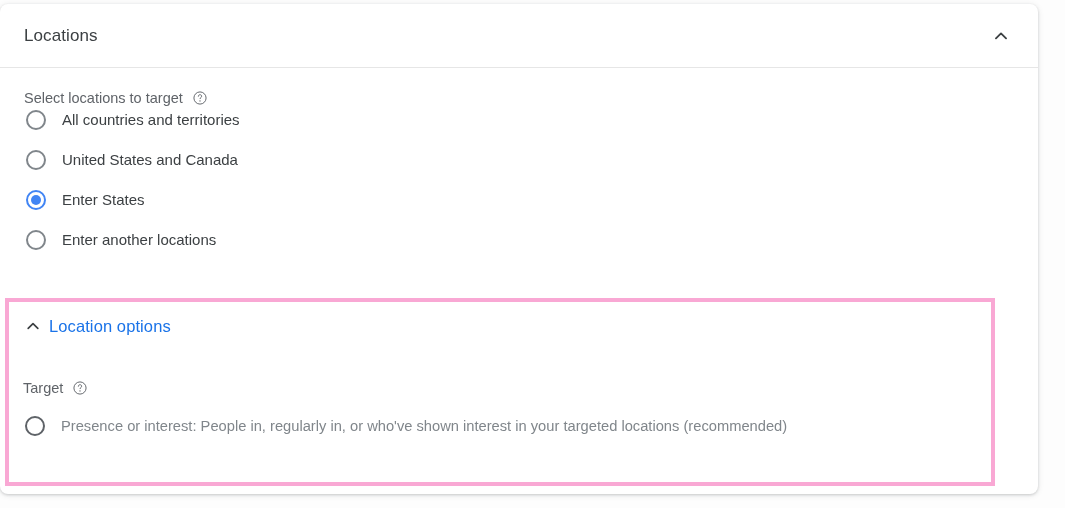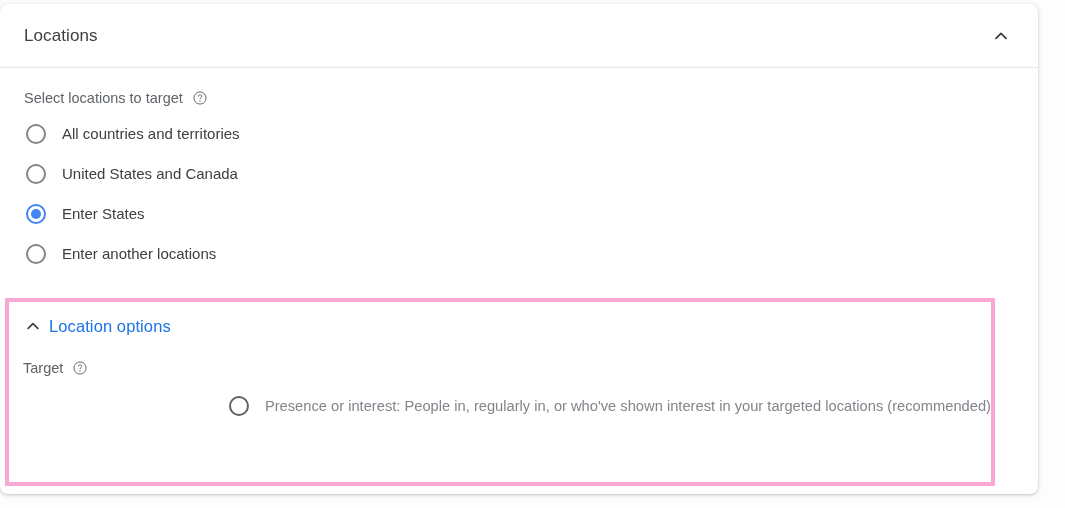--- a/index.html
+++ b/index.html
@@ -69,21 +69,21 @@
   
   .card-body {
     padding: 22px 24px 0 24px;
     position: relative;
   }
 
   .field-label-row {
     display: flex;
     align-items: center;
     gap: 9px;
-    margin-bottom: 18px;
+    margin-bottom: 4px;
   }
   .field-label {
     font-size: 14.5px;
     color: #5f6368;
   }
 
   .help-icon {
     width: 16px;
     height: 16px;
     display: inline-flex;
@@ -156,34 +156,33 @@
   .options-toggle-label {
     font-size: 16.5px;
     color: #1a73e8;
     letter-spacing: 0.1px;
   }
 
   .target-label-row {
     display: flex;
     align-items: center;
     gap: 9px;
-    margin-top: 20px;
+    margin-top: 40px;
     margin-bottom: 10px;
   }
   .target-label {
     font-size: 14.5px;
     color: #5f6368;
   }
 
   .target-radio-row {
     display: flex;
     align-items: center;
     height: 40px;
     cursor: pointer;
-    justify-content: flex-end;
   }
   .target-radio-label {
     font-size: 14.7px;
     color: #80868b;
     line-height: 20px;
     white-space: nowrap;
   }
   .radio.muted { border-color: #5f6368; }
 </style>
 </head>

